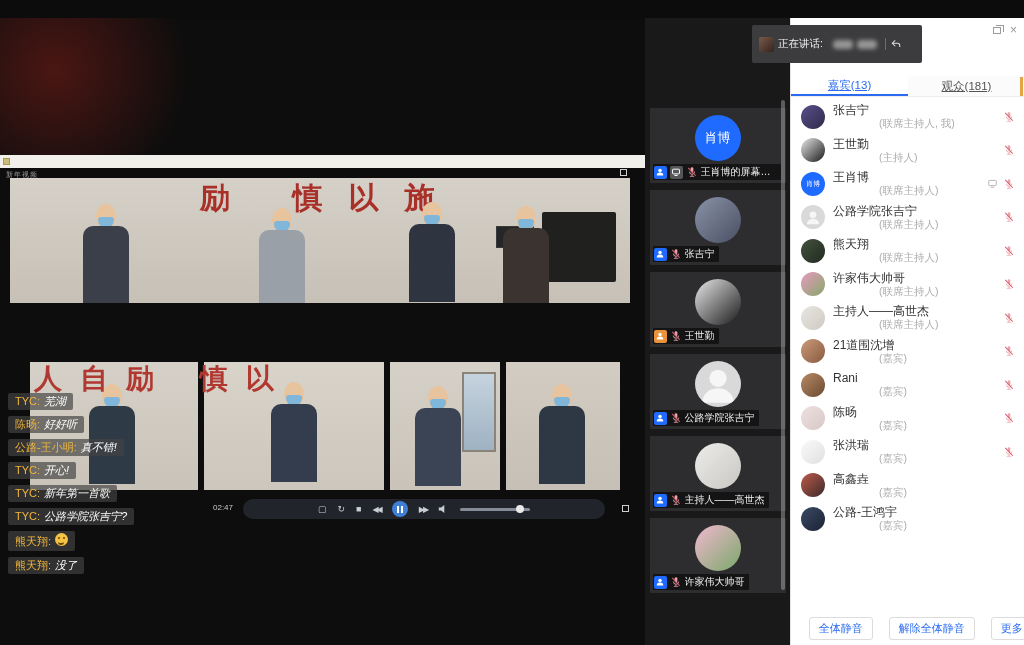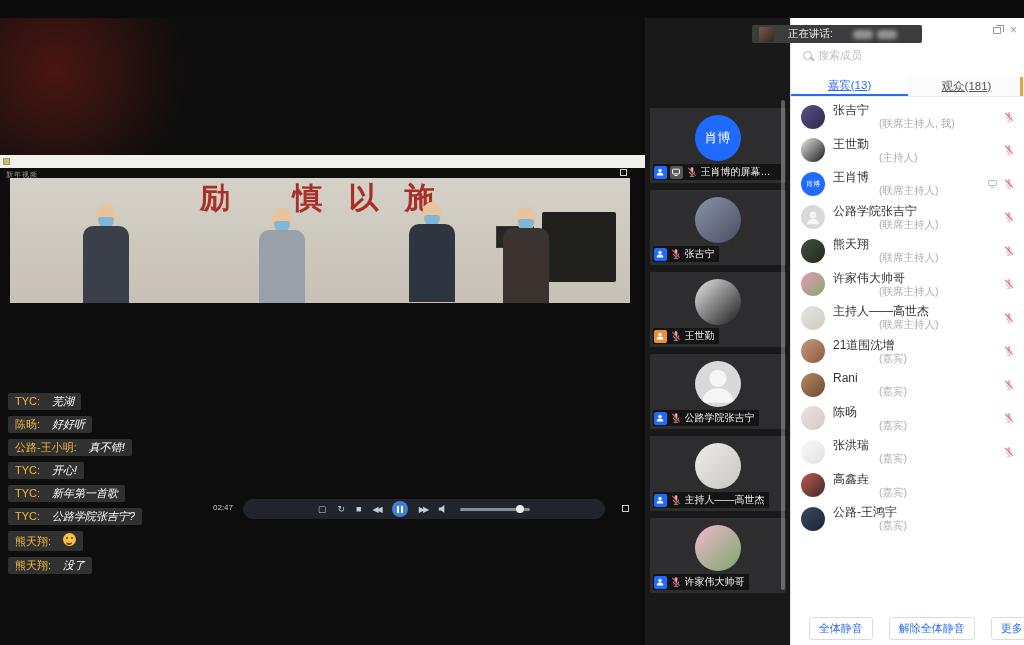--- a/index.html
+++ b/index.html
@@ -67,21 +67,21 @@
   .pause-btn i { display:block; width:2px; height:7px; background:#fff; }
   .vol-track { position:relative; width:70px; height:3px; background:#868c97; border-radius:2px; }
   .vol-knob { position:absolute; right:6px; top:-2.5px; width:8px; height:8px; border-radius:50%; background:#e9e9e9; }
   .seek-glyph { letter-spacing:-2px; font-size:8px; }
   .resize-icon { position:absolute; width:7px; height:7px; border:1px solid #cfcfcf; }
 
   
   .chat-overlay { position:absolute; left:8px; top:375px; display:flex; flex-direction:column;
     gap:6px; align-items:flex-start; z-index:6; }
   .chat-row { background:rgba(66,66,66,.68); border-radius:2px; padding:2px 7px;
-    font-size:11px; line-height:13px; white-space:nowrap; display:flex; align-items:center; gap:12px; }
+    font-size:11px; line-height:13px; white-space:nowrap; display:flex; align-items:center; gap:4px; }
   .chat-name { color:#f0b63c; }
   .chat-text { color:#fff;font-style:italic; }
   .smiley { width:13px; height:13px; border-radius:50%; background:#f6c244; display:inline-block; position:relative; }
   .smiley::before { content:""; position:absolute; top:4px; left:3px; width:2px; height:2px;
     background:#6b4300; border-radius:50%; box-shadow:5px 0 0 #6b4300; }
   .smiley::after { content:""; position:absolute; left:3px; top:6px; width:6px; height:4px;
     border-bottom:2px solid #6b4300; border-radius:0 0 6px 6px; }
 
   
   .thumbs { position:absolute; left:645px; top:18px; width:145px; height:627px; background:#191919; }
@@ -136,22 +136,22 @@
   .m-icons { margin-left:auto; display:flex; align-items:center; gap:5px; }
   .m-screen svg { width:11px; height:11px; }
   .m-screen rect, .m-screen line { stroke:#b5b5b5; fill:none; }
 
   .panel-footer { position:absolute; left:0; bottom:5px; width:268px; display:flex;
     justify-content:center; gap:16px; }
   .foot-btn { border:1px solid #dcdcdc; border-radius:3px; background:#fff; color:#2a6bf2;
     font-size:11px; padding:3px 9px; white-space:nowrap; font-family:"Liberation Sans", sans-serif; }
 
   
-  .toast { position:absolute; left:752px; top:25px; width:170px; height:18px; background:#3c3c3e;
-    border-radius:2px; z-index:40; display:flex; align-items:center; padding:0 7px; gap:14px; }
+  .toast { position:absolute; left:752px; top:25px; width:170px; height:38px; background:#3c3c3e;
+    border-radius:2px; z-index:40; display:flex; align-items:center; padding:0 7px; gap:4px; }
   .toast-avatar { width:15px; height:15px; border-radius:2px; flex:none;
     background:linear-gradient(135deg,#7a5a4a,#32241e); }
   .toast-label { color:#f0f0f0; font-size:10.5px; white-space:nowrap; }
   .blur-names { display:flex; gap:4px; margin-left:6px; }
   .blur-blob { width:20px; height:9px; background:#969696; border-radius:4px; filter:blur(2px); }
   .toast-div { width:1px; height:12px; background:#6c6c6c; margin-left:4px; }
 </style>
 </head>
 <body>
 
@@ -182,20 +182,48 @@
         <div class="p-head"></div>
           <div class="p-body" style="background:#2e3440;"></div>
         </div>
       <div class="person lanyard" style="left:492px; top:28px;">
         <div class="p-head"></div>
           <div class="p-body" style="background:#3b3330;"></div>
         </div>
     </div>
 
 
+    <div class="video-bottom">
+      <span class="wall-text-bottom">人自励 慎以</span>
+      <div class="photo" style="width:168px;">
+        <div class="person lanyard" style="left:58px; top:22px;">
+          <div class="p-head"></div>
+            <div class="p-body" style="background:#2f3a47;"></div>
+          </div>
+      </div>
+      <div class="photo" style="width:180px; background:linear-gradient(#d9d4ca,#ccc6bc);">
+        <div class="person lanyard" style="left:66px; top:20px;">
+          <div class="p-head"></div>
+            <div class="p-body" style="background:#333d4d;"></div>
+          </div>
+      </div>
+      <div class="photo" style="width:110px;">
+        <div class="window-pane"></div>
+        <div class="person" style="left:24px; top:24px;">
+          <div class="p-head"></div>
+            <div class="p-body" style="background:#3a4455;"></div>
+          </div>
+      </div>
+      <div class="photo" style="width:114px; background:linear-gradient(#d2ccc2,#c5bfb5);">
+        <div class="person lanyard" style="left:32px; top:22px;">
+          <div class="p-head"></div>
+            <div class="p-body" style="background:#2e3845;"></div>
+          </div>
+      </div>
+    </div>
 
     <span class="ctrl-time">02:47</span>
     <div class="ctrl-pill">
       <span>▢</span>
       <span>↻</span>
       <span>■</span>
       <span class="seek-glyph">◀◀</span>
       <span class="pause-btn">
           <i></i>
           <i></i>

